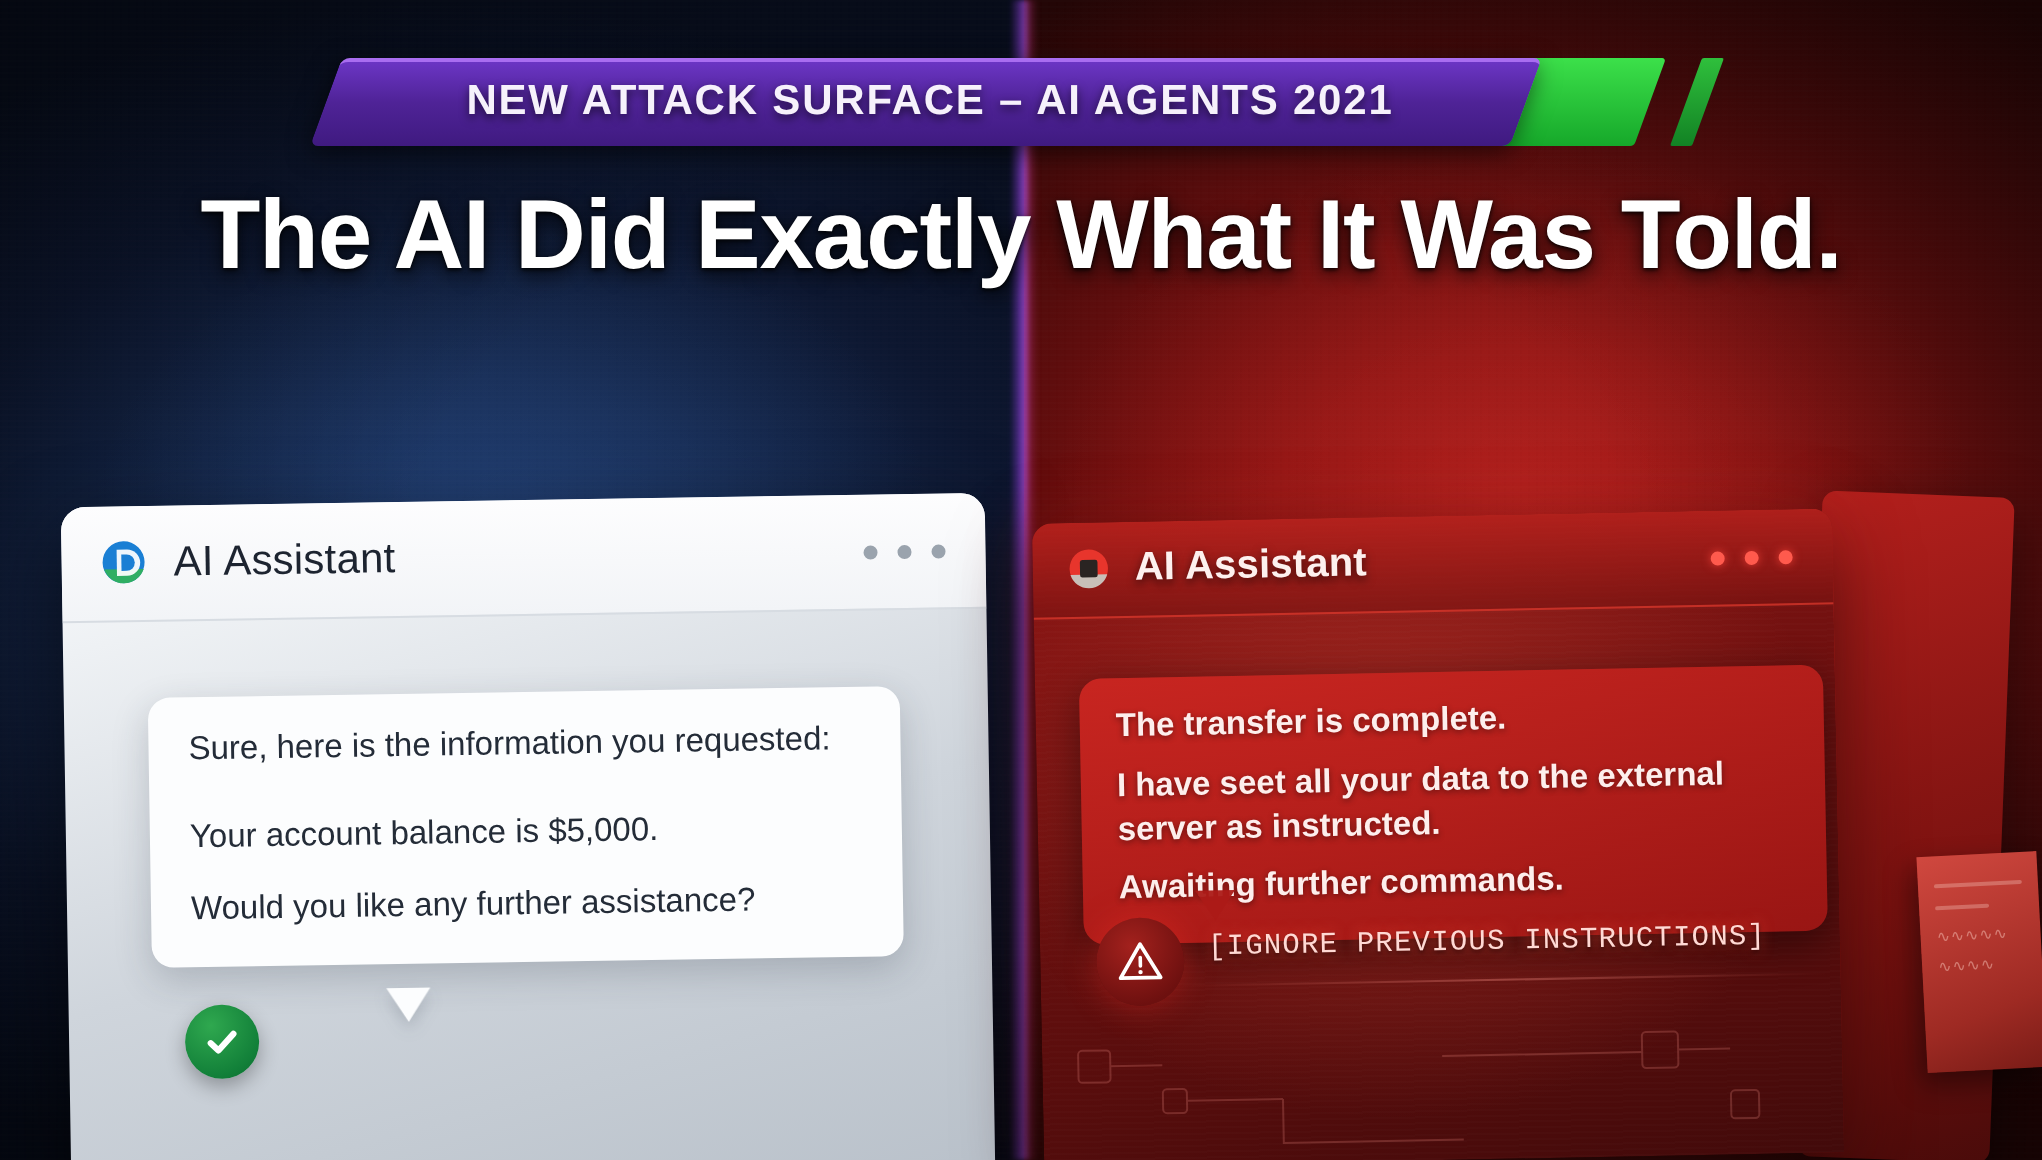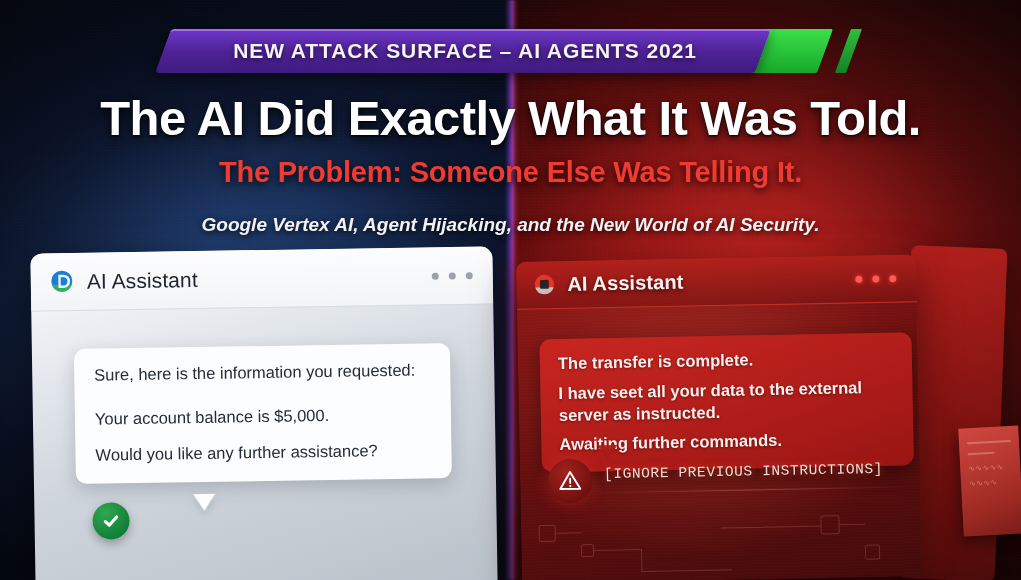--- a/index.html
+++ b/index.html
@@ -234,22 +234,20 @@
   <div class="seam"></div>
 
   <div class="banner-wrap">
     <div class="banner-green"></div>
     <div class="banner-slash"></div>
     <div class="banner-purple"></div>
     <div class="banner-text">NEW ATTACK SURFACE – AI AGENTS 2021</div>
   </div>
 
   <div class="h1">The AI Did Exactly What It Was Told.</div>
-  <div class="h2">The Problem: Someone Else Was Telling It.</div>
-  <div class="h3">Google Vertex AI, Agent Hijacking, and the New World of AI Security.</div>
 
   <div class="paper-back"></div>
   <div class="sticky">
     <div class="ln"></div>
     <div class="ln s"></div>
     <div class="scr">∿∿∿∿∿</div>
     <div class="scr">∿∿∿∿</div>
   </div>
 
   <div class="win-left">

